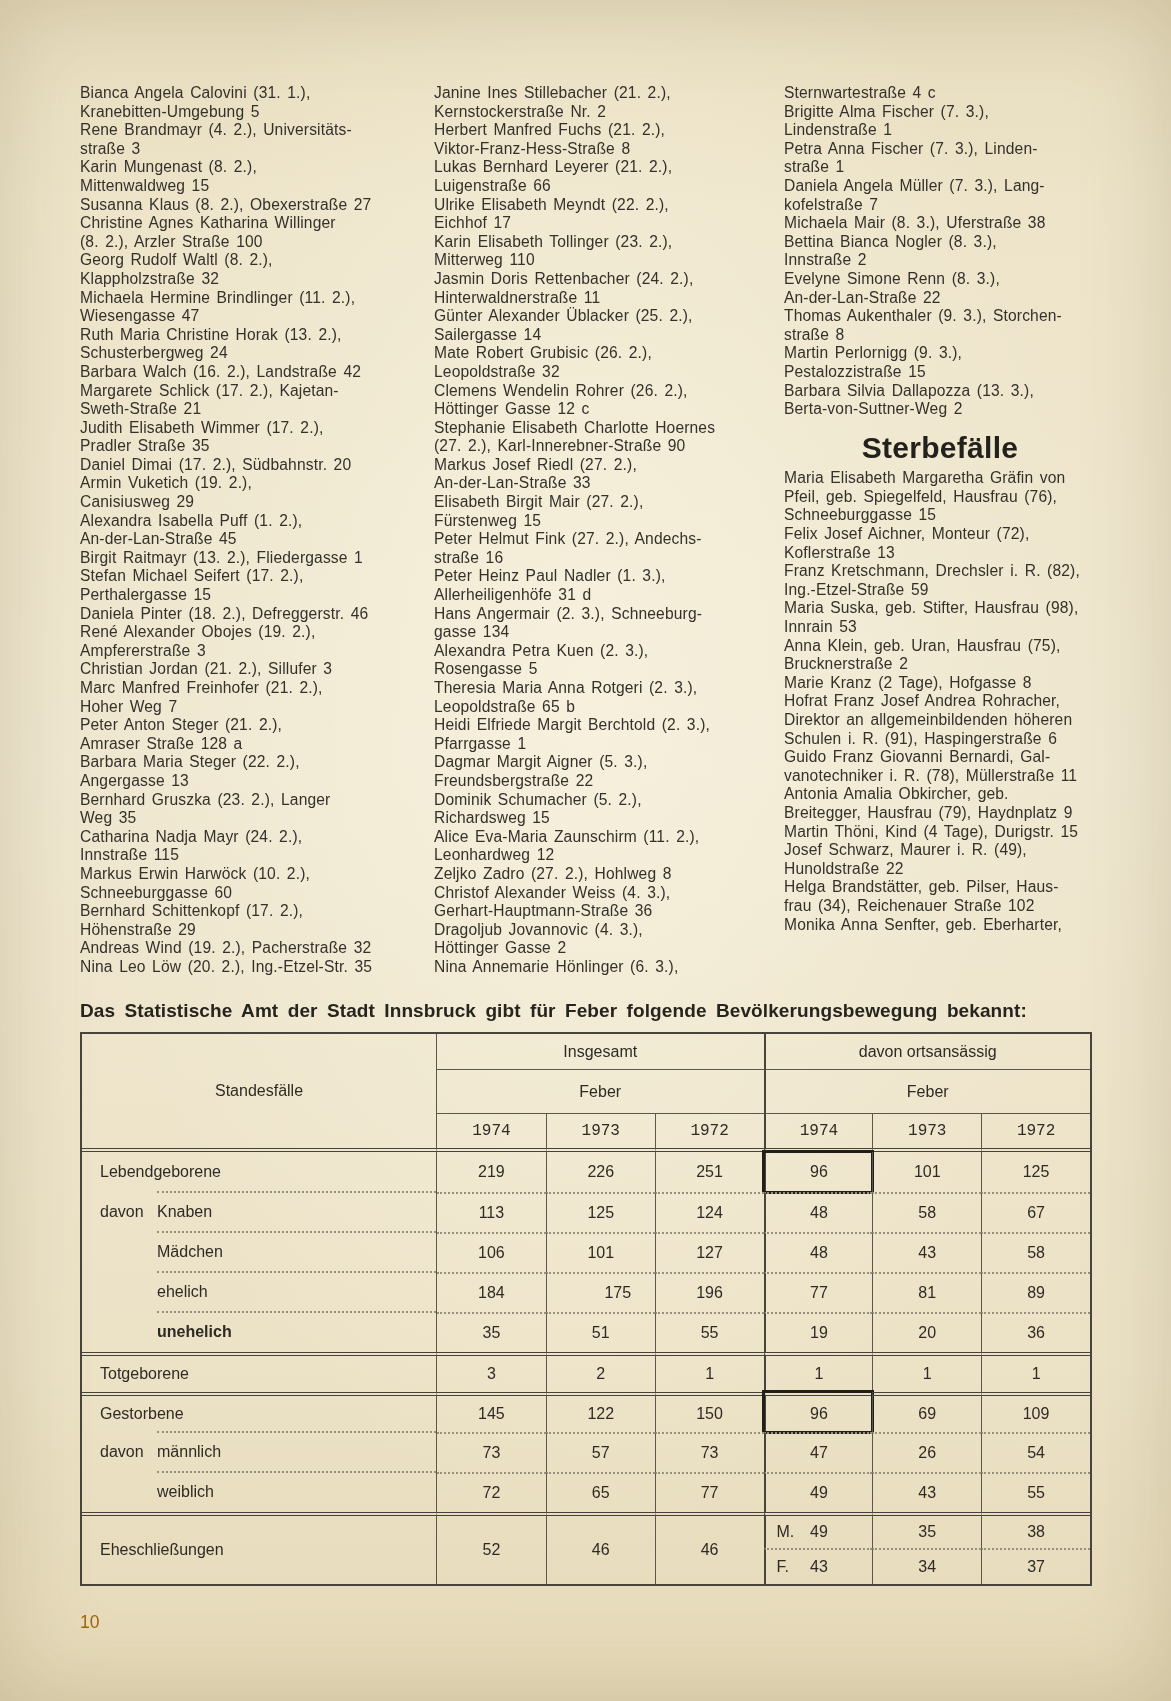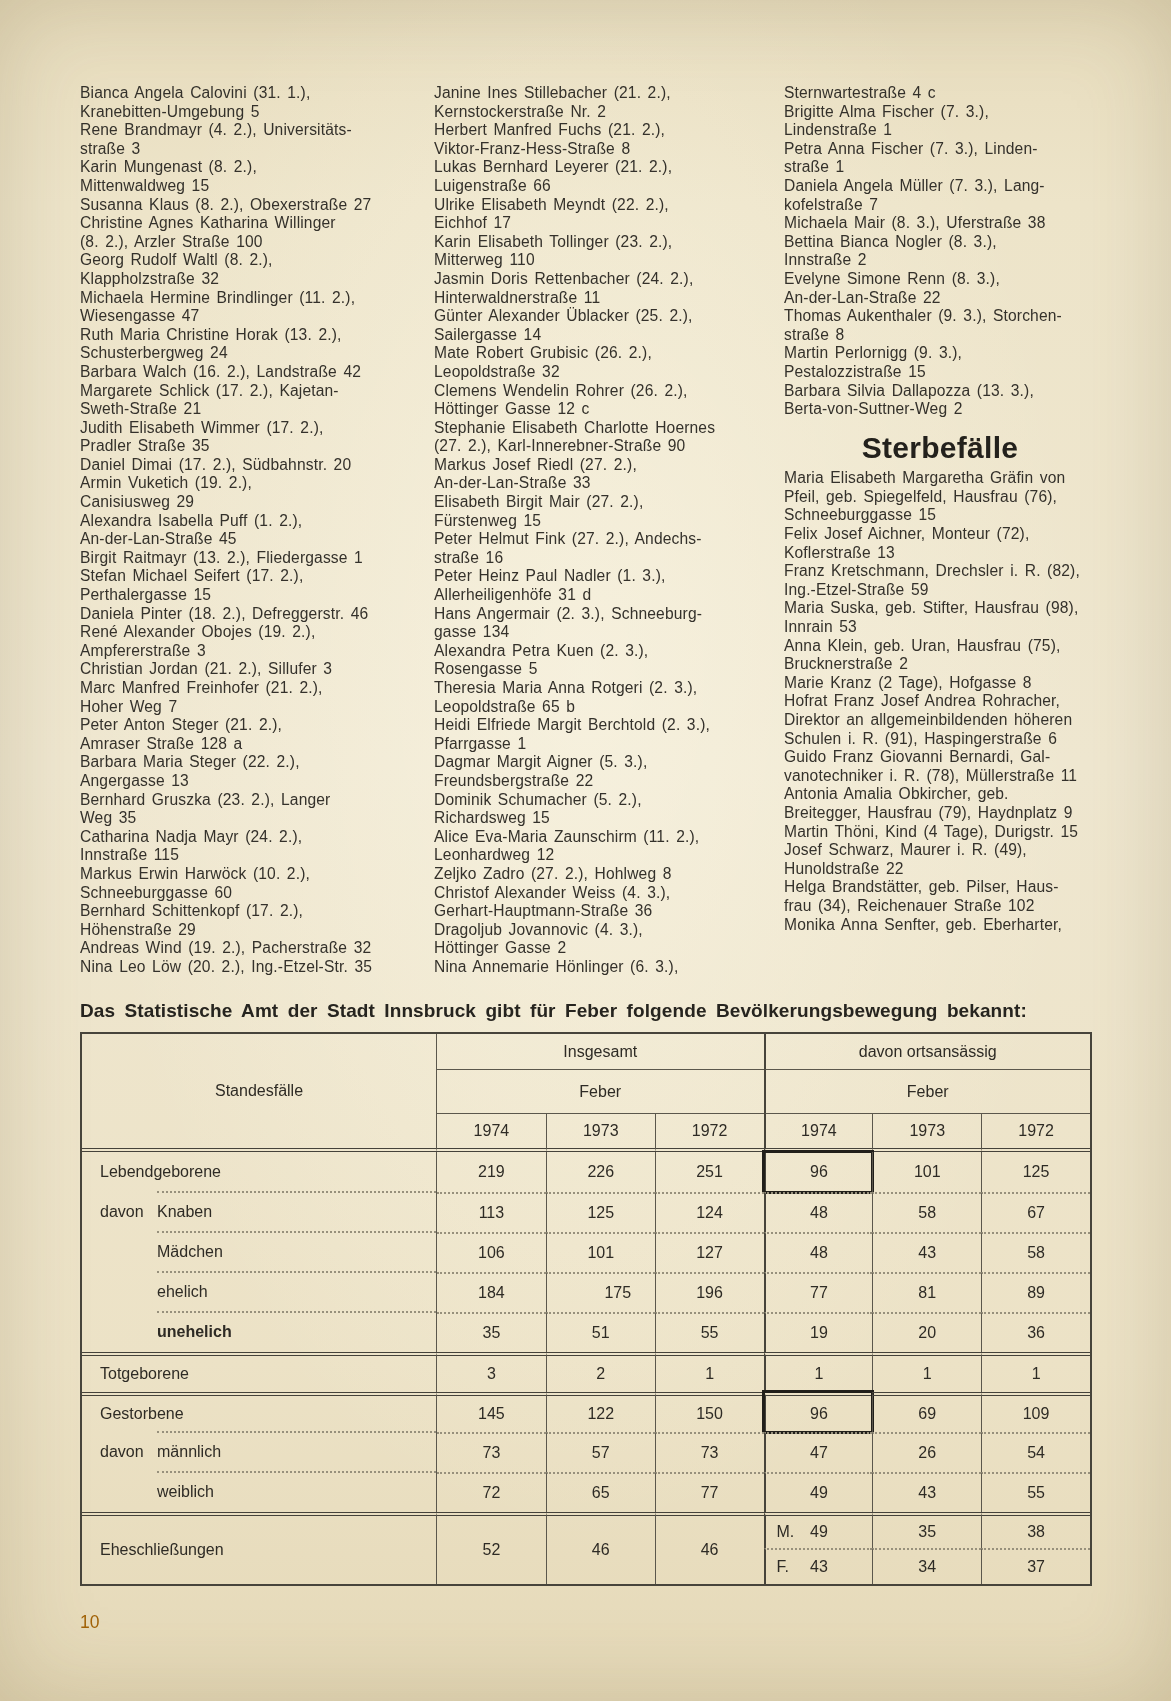--- a/index.html
+++ b/index.html
@@ -39,21 +39,21 @@
     box-sizing:border-box;
     font-size:16px;color:#2e2b25;
   }
   .cell{display:flex;align-items:center;justify-content:center;box-sizing:border-box;position:relative;}
   .cell.num{justify-content:center;}
   .cell.lbl{justify-content:flex-start;padding-left:18px;}
   .bL{border-left:1px solid #5b574c;}
   .bLg{border-left:2px solid #47443b;}
   .bR{border-right:1px solid #5b574c;}
   .bB{border-bottom:1px solid #5b574c;}
-  .bBdbl{border-bottom:4px double #45423a;}
+  .bBdbl{border-bottom:4px double #45423a;font-family:Liberation Mono, monospace;}
   .sep-dotted{border-top:2px dotted #97907c;}
   .sep-double{border-top:4px double #45423a;}
   .lbl-dot::before{
     content:"";position:absolute;top:-1px;left:75px;right:0;
     border-top:2px dotted #97907c;
   }
   .prefix-span{display:inline-block;width:57px;flex:0 0 57px;}
   .boxed{outline:3px solid #211f1a;outline-offset:-1px;}
   .mf-prefix{position:absolute;left:11px;}
   .page-number{position:absolute;top:1612px;left:80px;font-size:17.5px;color:#a16207;}

